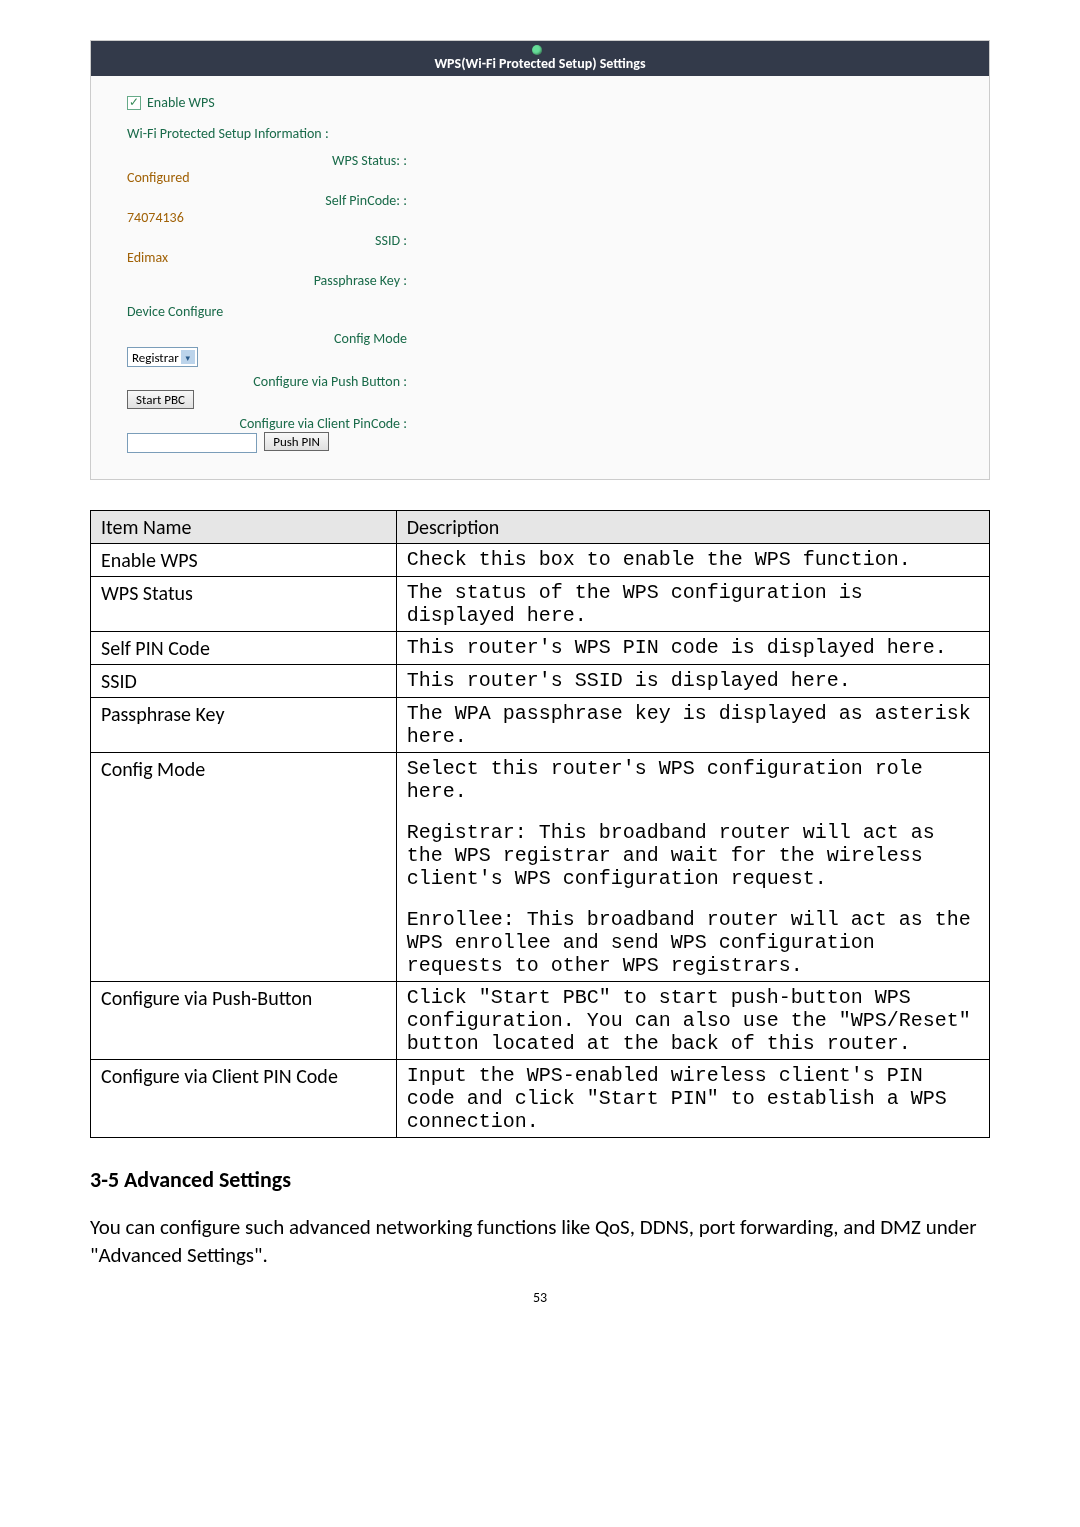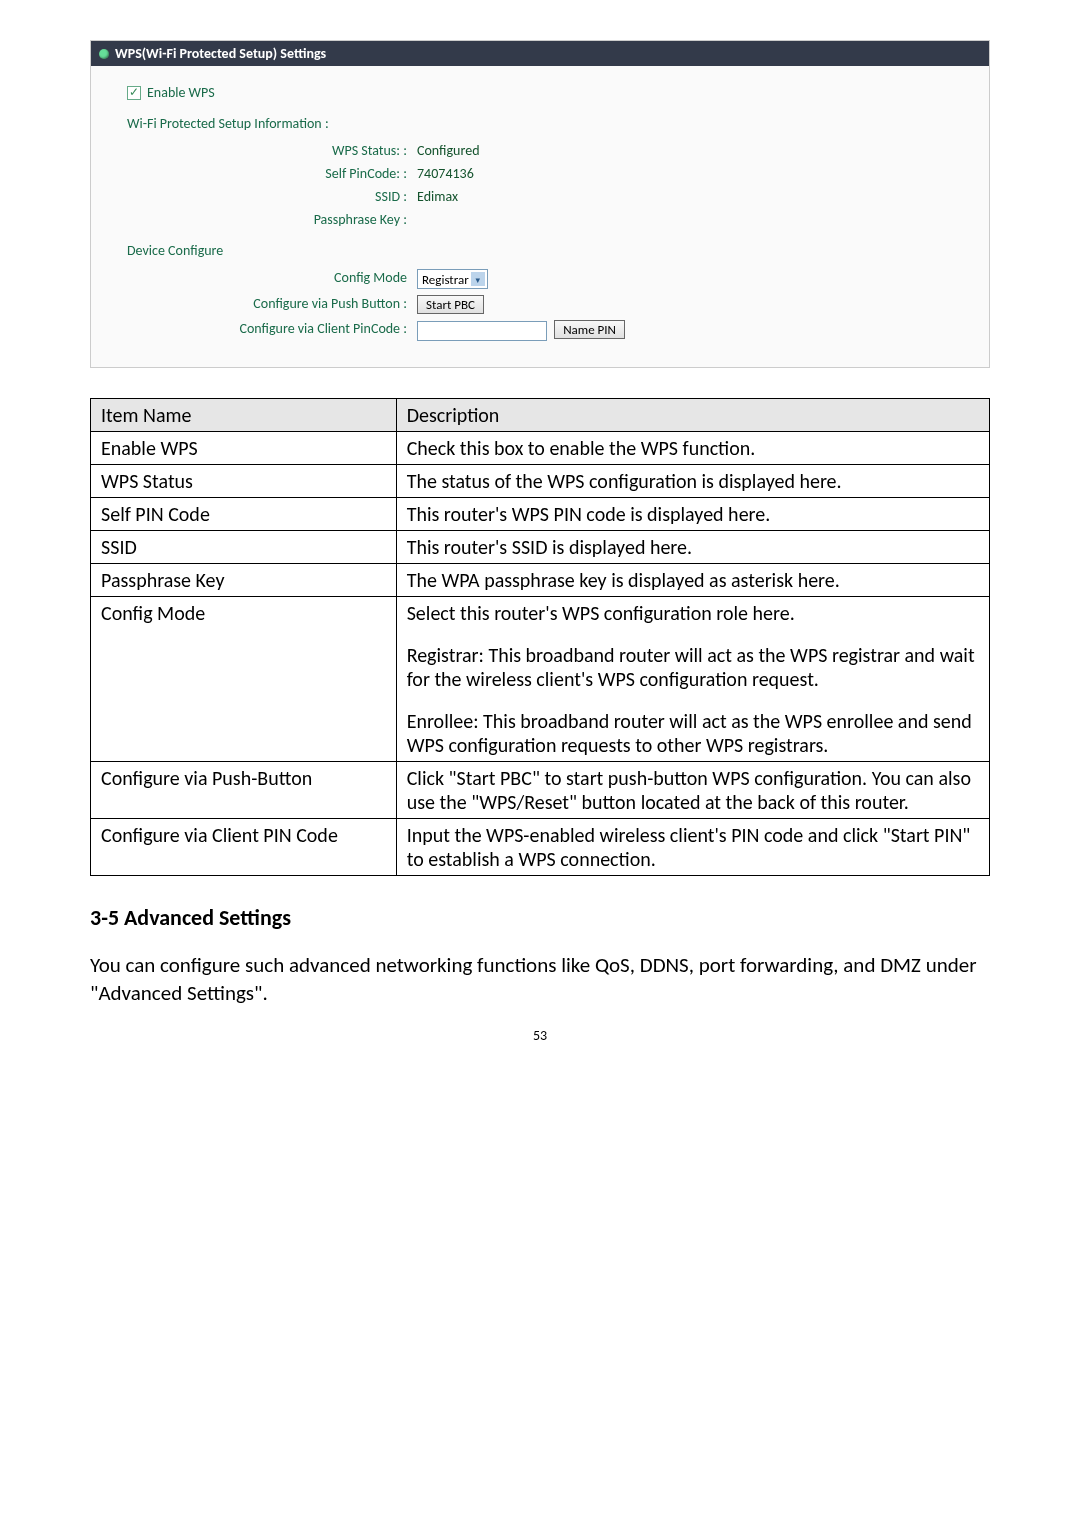--- a/index.html
+++ b/index.html
@@ -15,20 +15,21 @@
     border: 1px solid #ccc;
   }
   .panel-header {
     background: #333a4a;
     color: #fff;
     font-size: 14px;
     font-weight: bold;
     padding: 4px 8px;
     display: flex;
     align-items: center;
+    flex-direction: column;
   }
   .bullet-icon {
     display: inline-block;
     width: 10px; height: 10px;
     border-radius: 50%;
     background: #6d9;
     margin-right: 6px;
     box-shadow: inset -1px -1px 2px rgba(0,0,0,.4);
   }
   .panel-body {
@@ -58,29 +59,30 @@
     top: -2px; left: 1px;
   }
   .info-heading {
     color: #1a6b4a;
     margin-bottom: 10px;
   }
   .info-row {
     display: flex;
     margin: 6px 0;
     font-size: 14px;
+    flex-direction: column;
   }
   .info-label {
     width: 290px;
     text-align: right;
     padding-right: 10px;
     color: #1a6b4a;
   }
   .info-value {
-    color: #14532d;
+    color: #a16207;
   }
   .select {
     display: inline-flex;
     align-items: center;
     border: 1px solid #7a9db9;
     background: #fff;
     font-size: 13px;
     height: 20px;
     padding: 0 2px 0 4px;
     color: #000;
@@ -120,21 +122,21 @@
     border-radius: 18px;
   }
   table.desc td, table.desc th {
     border: 1px solid #000;
     padding: 4px 10px;
     vertical-align: top;
     text-align: left;
     font-weight: normal;
   }
   table.desc th { background: #e6e6e6; }
-  table.desc .p { margin-bottom: 18px; }
+  table.desc .p { margin-bottom: 18px; font-family: Liberation Mono, monospace; }
   table.desc .p:last-child { margin-bottom: 0; }
 
   h2.sec {
     font-size: 22px;
     font-weight: bold;
     margin-top: 28px;
     margin-bottom: 20px;
   }
   p.body-text {
     font-size: 21px;
@@ -197,21 +199,21 @@
       <div class="info-label">Configure via Push Button :</div>
       <div>
         <span class="btn">Start PBC</span>
       </div>
     </div>
 
     <div class="info-row">
       <div class="info-label">Configure via Client PinCode :</div>
       <div>
         <span class="pin-input"></span>
-        <span class="btn" style="margin-left:4px;">Name PIN</span>
+        <span class="btn" style="margin-left:4px;">Push PIN</span>
       </div>
     </div>
 
   </div>
 </div>
 
 <table class="desc">
   <thead>
     <tr>
       <th style="width:34%;">Item Name</th>

